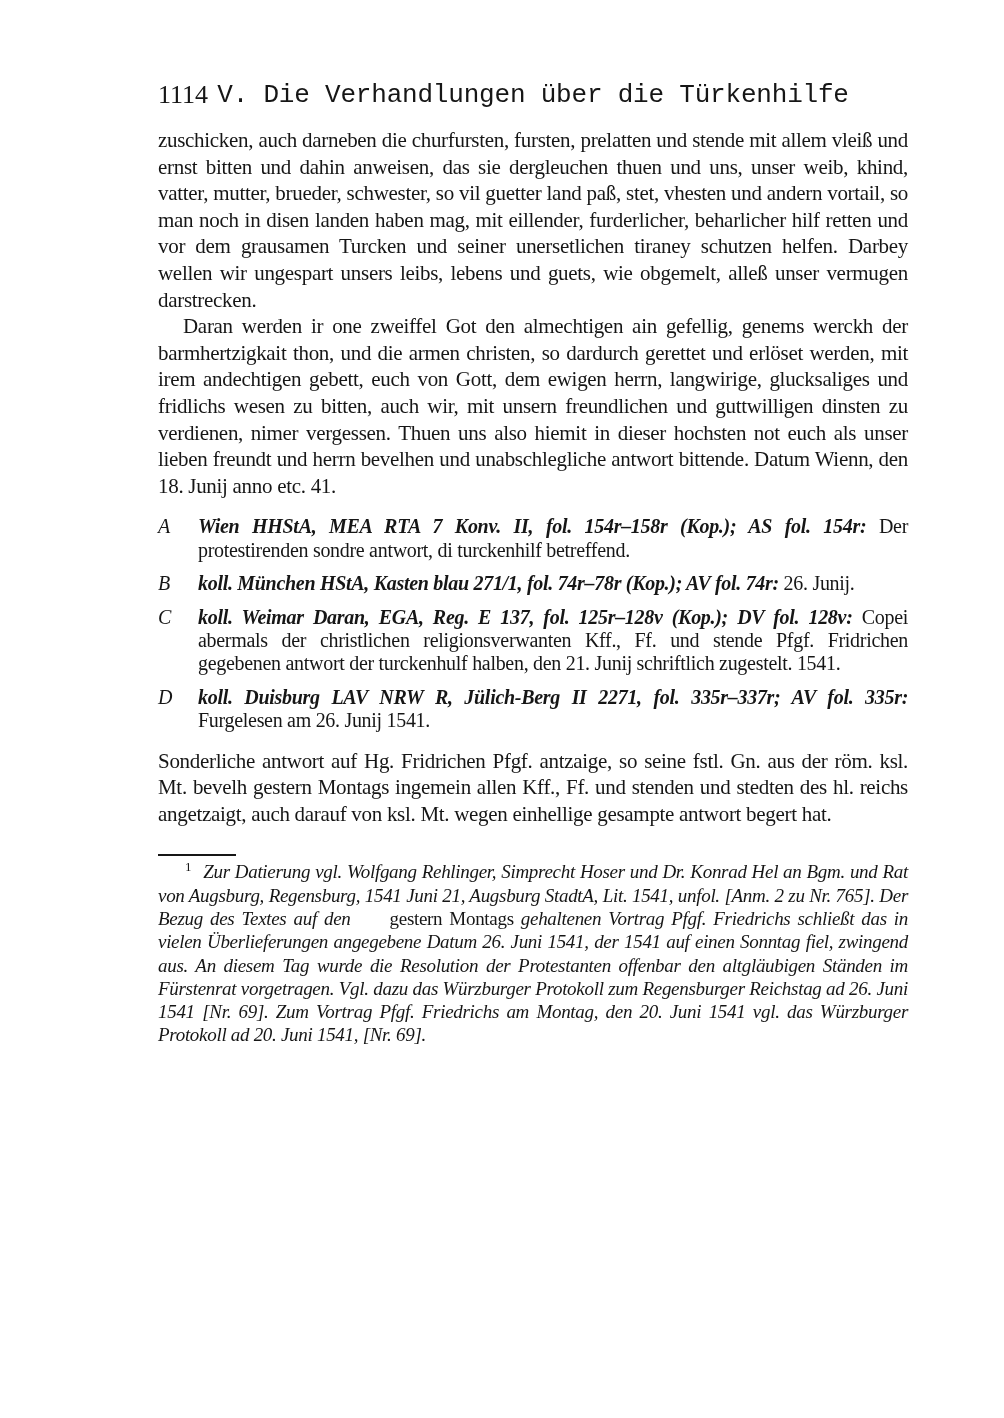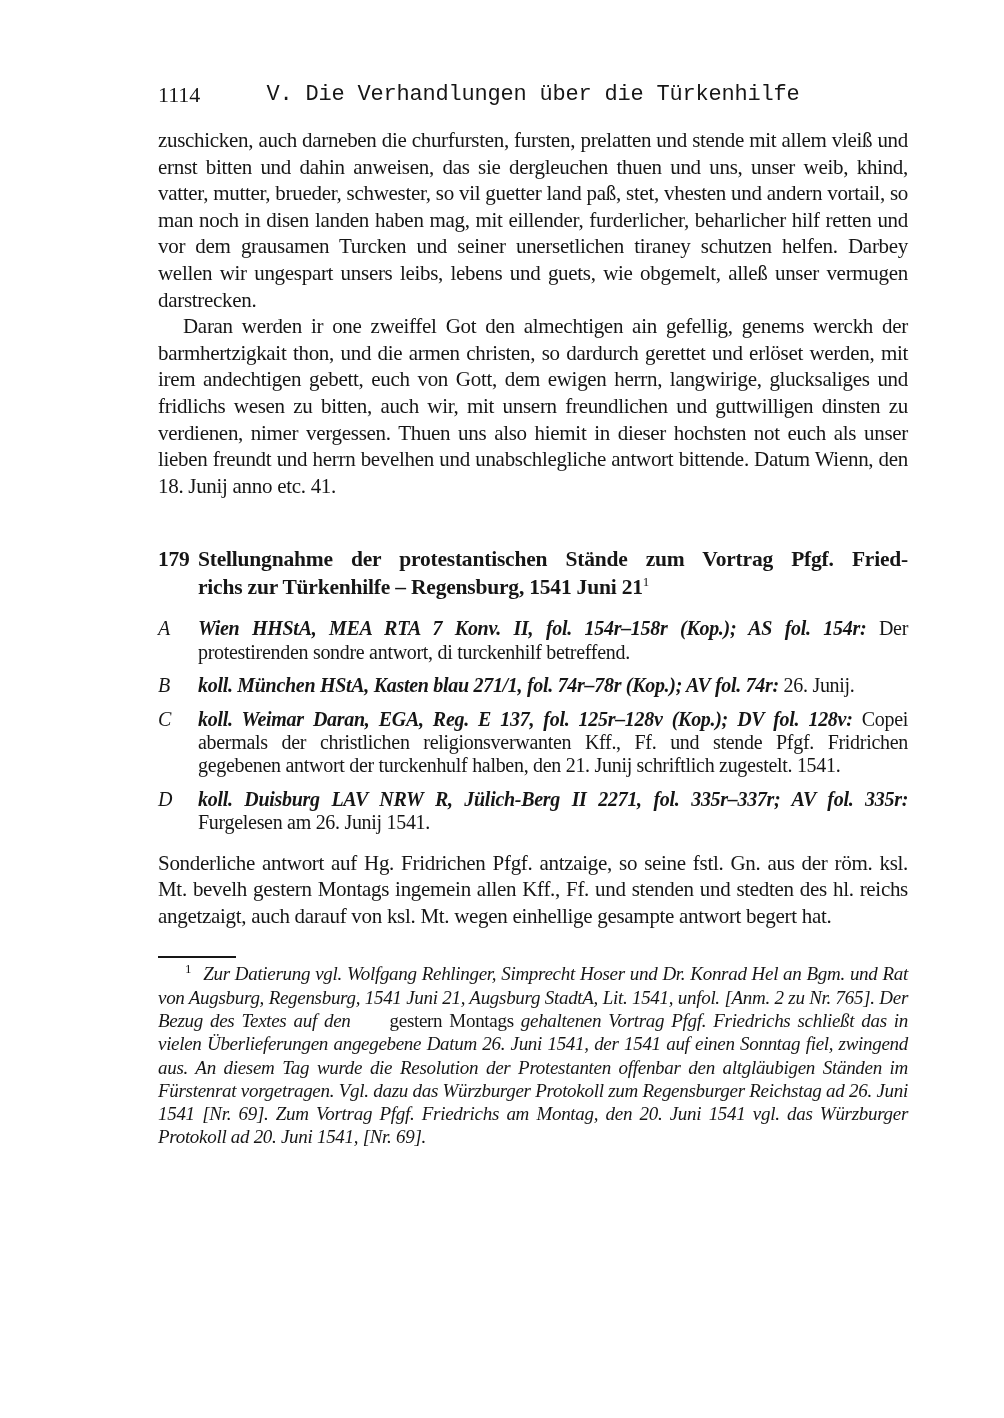--- a/index.html
+++ b/index.html
@@ -18,21 +18,21 @@
   .page {
     position: absolute;
     left: 158px;
     top: 82px;
     width: 750px;
   }
   
   .running-head {
     position: relative;
     height: 26px;
-    font-size: 22px;
+    font-size: 26px;
     line-height: 26px;
   }
   .page-num {
     position: absolute;
     left: 0;
     top: 0;
   }
   .running-title {
     display: block;
     text-align: center;
@@ -147,25 +147,20 @@
 <div class="page">
 
   <div class="running-head">
     <span class="page-num">1114</span>
     <span class="running-title">V. Die Verhandlungen über die Türkenhilfe</span>
   </div>
 
   <p class="body-text para-first" style="margin-bottom:0;">zuschicken, auch darneben die churfursten, fursten, prelatten und stende mit allem vleiß und ernst bitten und dahin anweisen, das sie dergleuchen thuen und uns, unser weib, khind, vatter, mutter, brueder, schwester, so vil guetter land paß, stet, vhesten und andern vortail, so man noch in disen landen haben mag, mit eillender, furderlicher, beharlicher hilf retten und vor dem grausamen Turcken und seiner unersetlichen tiraney schutzen helfen. Darbey wellen wir ungespart unsers leibs, lebens und guets, wie obgemelt, alleß unser vermugen darstrecken.</p>
   <p class="body-text para-indent" style="margin-top:0; margin-bottom:0;">Daran werden ir one zweiffel Got den almechtigen ain gefellig, genems werckh der barmhertzigkait thon, und die armen christen, so dardurch gerettet und erlöset werden, mit irem andechtigen gebett, euch von Gott, dem ewigen herrn, langwirige, glucksaliges und fridlichs wesen zu bitten, auch wir, mit unsern freundlichen und guttwilligen dinsten zu verdienen, nimer vergessen. Thuen uns also hiemit in dieser hochsten not euch als unser lieben freundt und herrn bevelhen und unabschlegliche antwort bittende. Datum Wienn, den 18. Junij anno etc. 41.</p>
 
-  <div class="doc-heading">
-    <span class="doc-number">179</span>
-    <span class="heading-line1">Stellungnahme der protestantischen Stände zum Vortrag Pfgf. Fried-</span>
-    <span class="heading-line2"><span>richs zur Türkenhilfe – Regensburg, 1541 Juni 21</span><sup class="fn-ref">1</sup></span>
-  </div>
 
   <div class="source-list">
     <div class="source-entry">
       <span class="source-label">A</span>
       <span class="source-ref">Wien HHStA, MEA RTA 7 Konv. II, fol. 154r–158r (Kop.); AS fol. 154r: </span><span class="source-note">Der protestirenden sondre antwort, di turckenhilf betreffend.</span>
     </div>
     <div class="source-entry">
       <span class="source-label">B</span>
       <span class="source-ref">koll. München HStA, Kasten blau 271/1, fol. 74r–78r (Kop.); AV fol. 74r: </span><span class="source-note">26. Junij.</span>
     </div>

